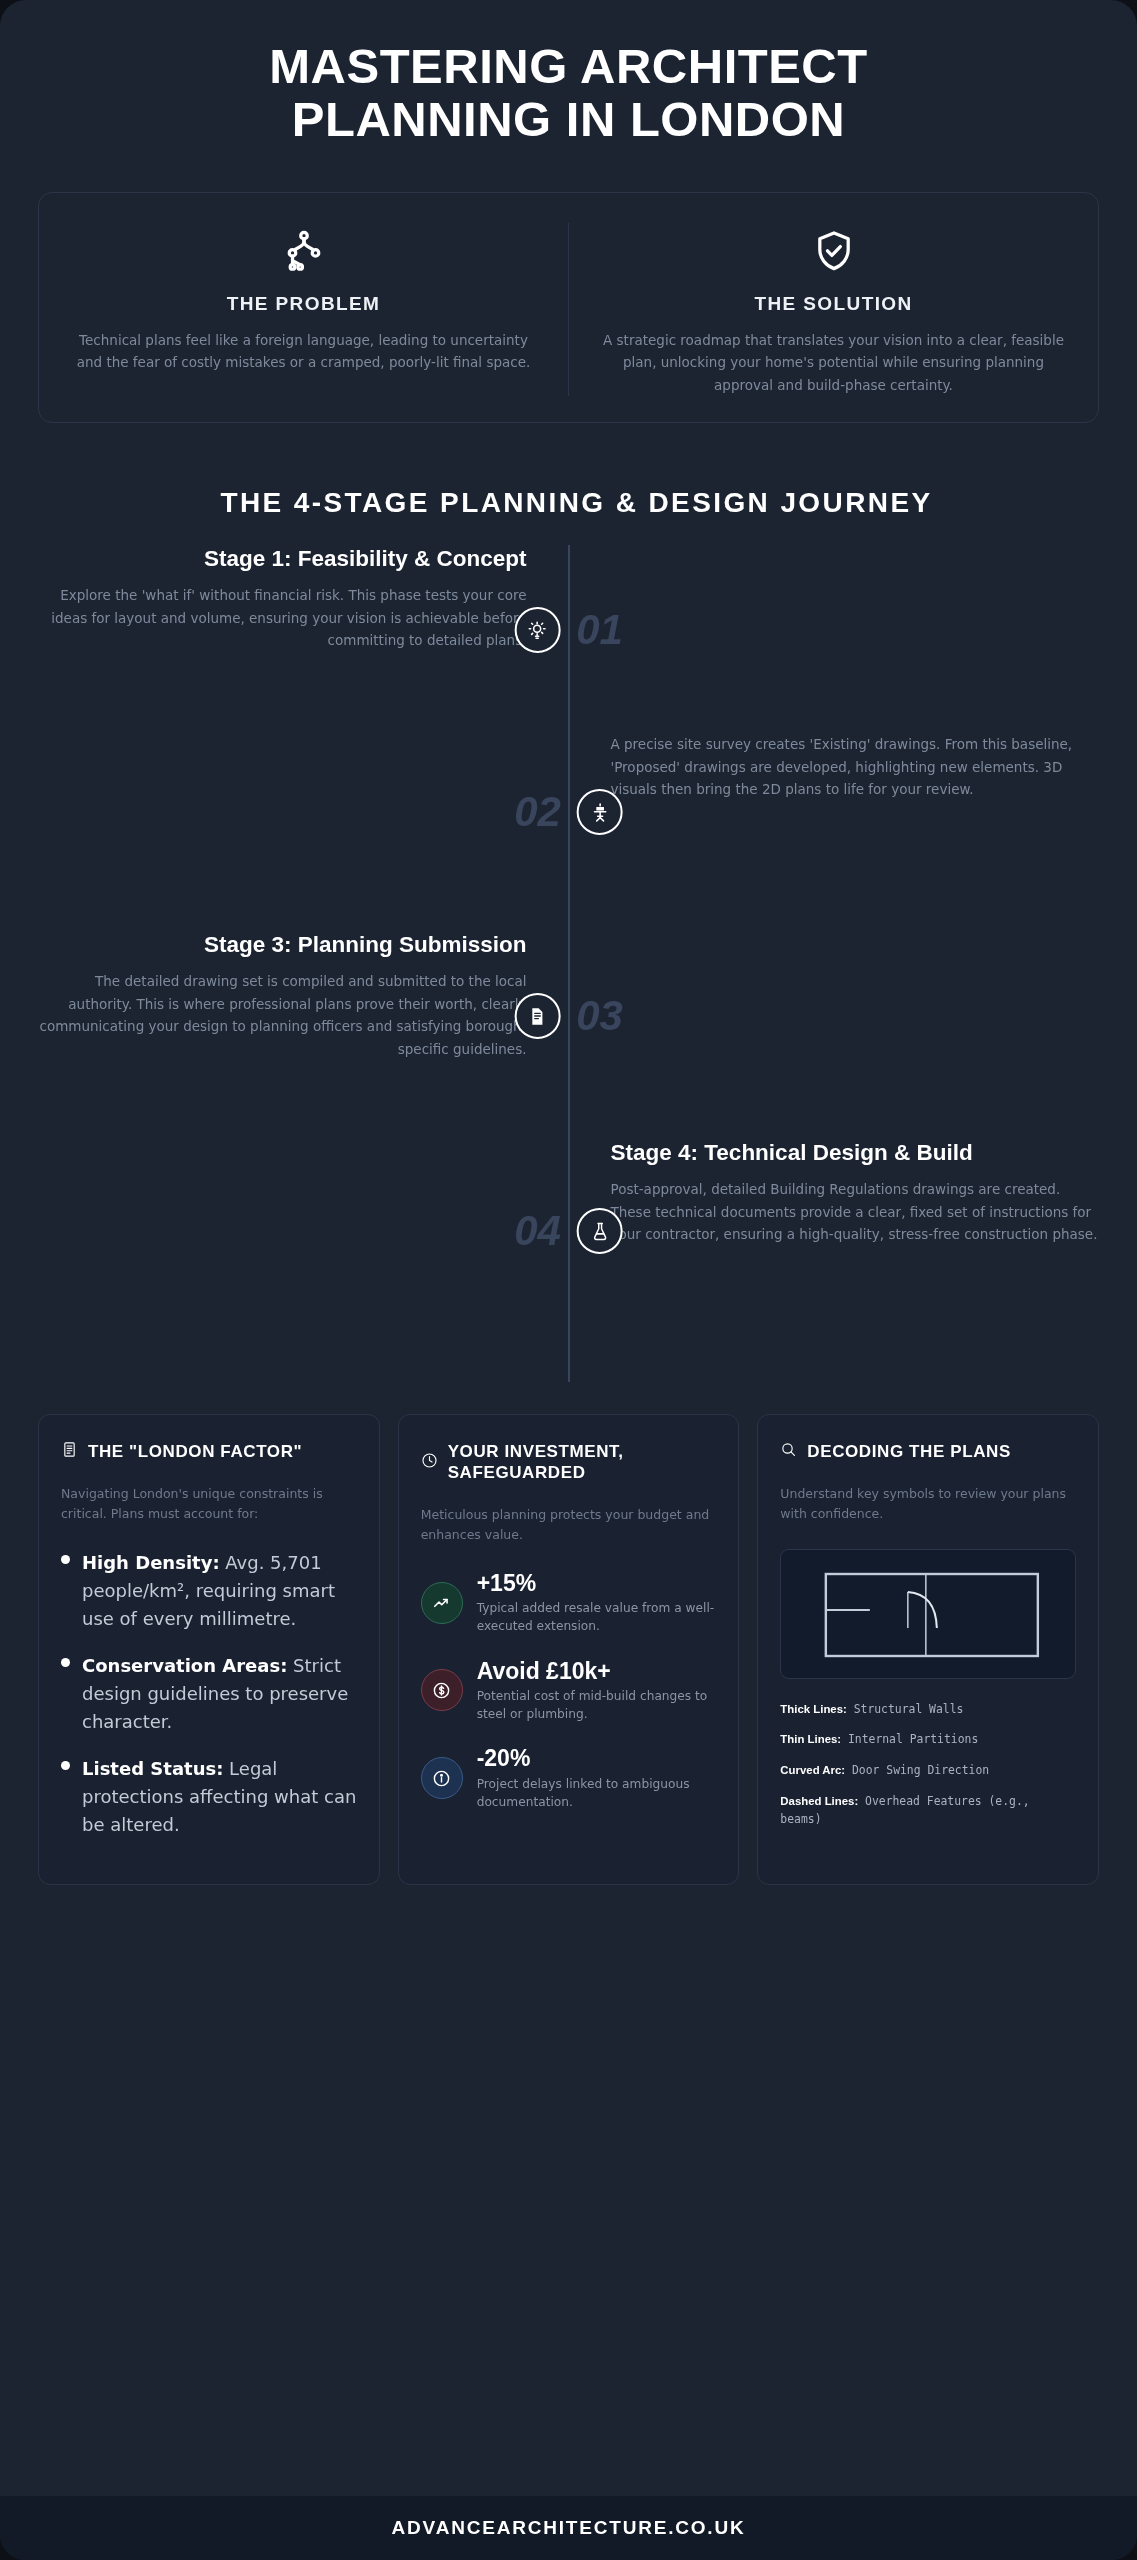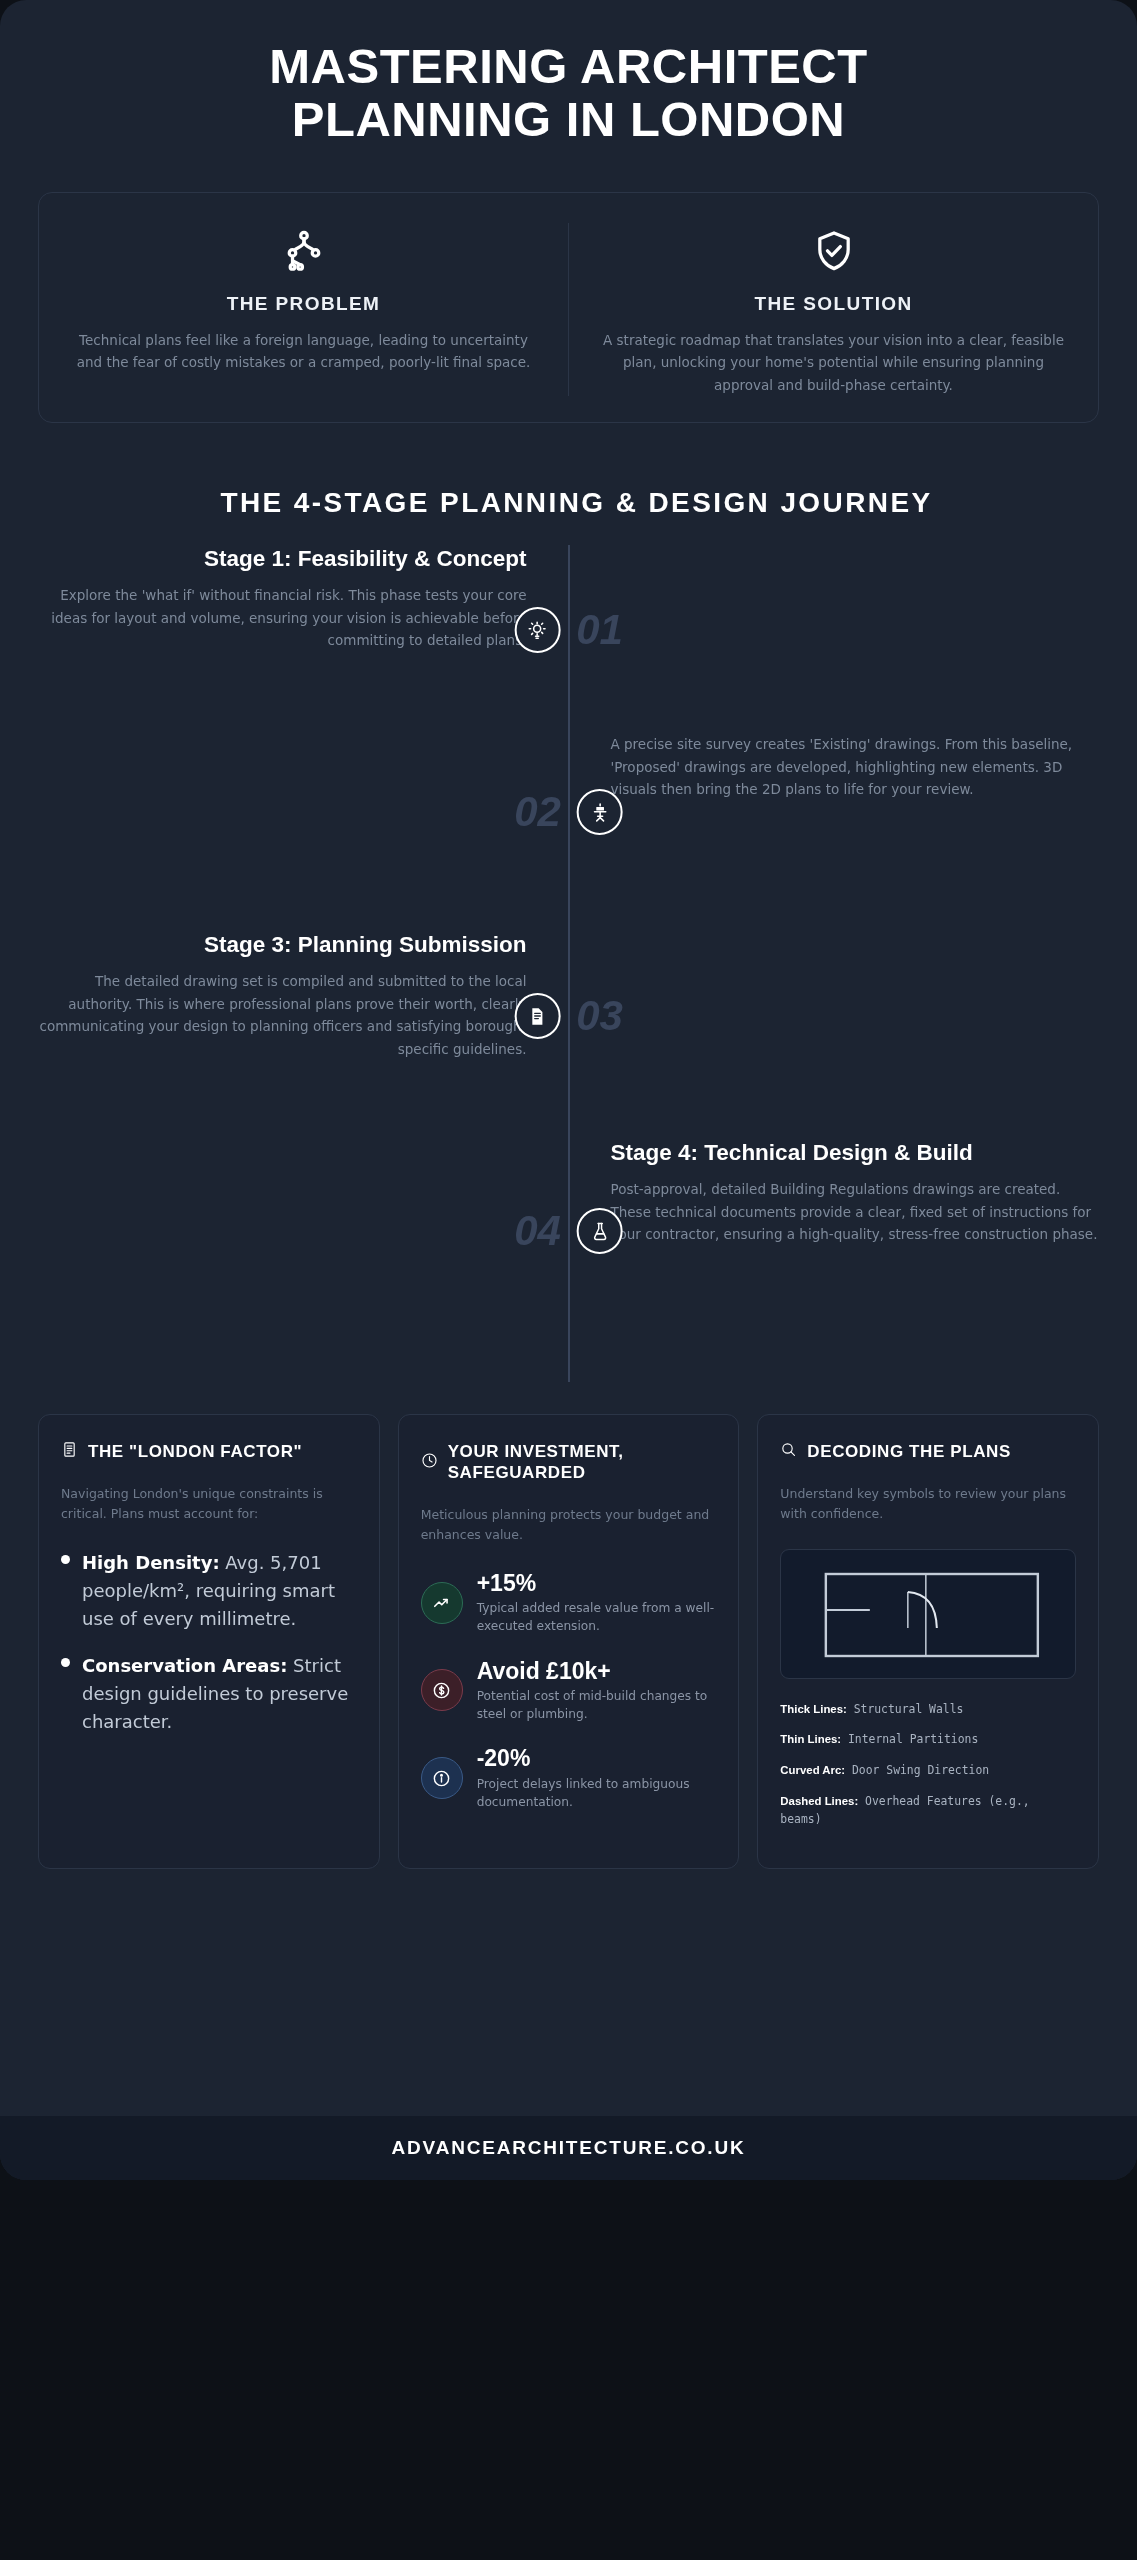--- a/index.html
+++ b/index.html
@@ -3,21 +3,21 @@
 <meta charset="utf-8">
 <style>
   * { margin:0; padding:0; box-sizing:border-box; }
   html, body {
     width:1137px; height:2560px;
     background:#0d1117;
     font-family:"DejaVu Sans", sans-serif;
   }
   .page {
     position:relative;
-    width:1137px; height:2180px;
+    width:1137px; height:2560px;
     background:#1c2432;
     border-radius:26px;
     overflow:hidden;
   }
 
   
   .hero { padding:40px 60px 0; text-align:center; }
   .hero-title {
     font-family:"Liberation Sans", sans-serif;
     font-weight:700;
@@ -403,20 +403,24 @@
       <div class="card-intro">Navigating London's unique constraints is critical. Plans must account for:</div>
       <ul class="bullet-list">
         <li class="bullet-item">
           <span class="bullet-dot"></span>
           <span><span class="bullet-strong">High Density:</span><span> Avg. 5,701 people/km², requiring smart use of every millimetre.</span></span>
         </li>
         <li class="bullet-item">
           <span class="bullet-dot"></span>
           <span><span class="bullet-strong">Conservation Areas:</span><span> Strict design guidelines to preserve character.</span></span>
         </li>
+        <li class="bullet-item">
+          <span class="bullet-dot"></span>
+          <span><span class="bullet-strong">Listed Status:</span><span> Legal protections affecting what can be altered.</span></span>
+        </li>
       </ul>
     </div>
 
     <div class="card">
       <div class="card-head">
         <span>
           <svg width="17" height="17" viewBox="0 0 24 24" fill="none" stroke="#ffffff" stroke-width="1.6" stroke-linecap="round">
             <circle cx="12" cy="12" r="9.2"></circle>
             <path d="M12 6.6V12l3.6 2.2"></path>
           </svg>

